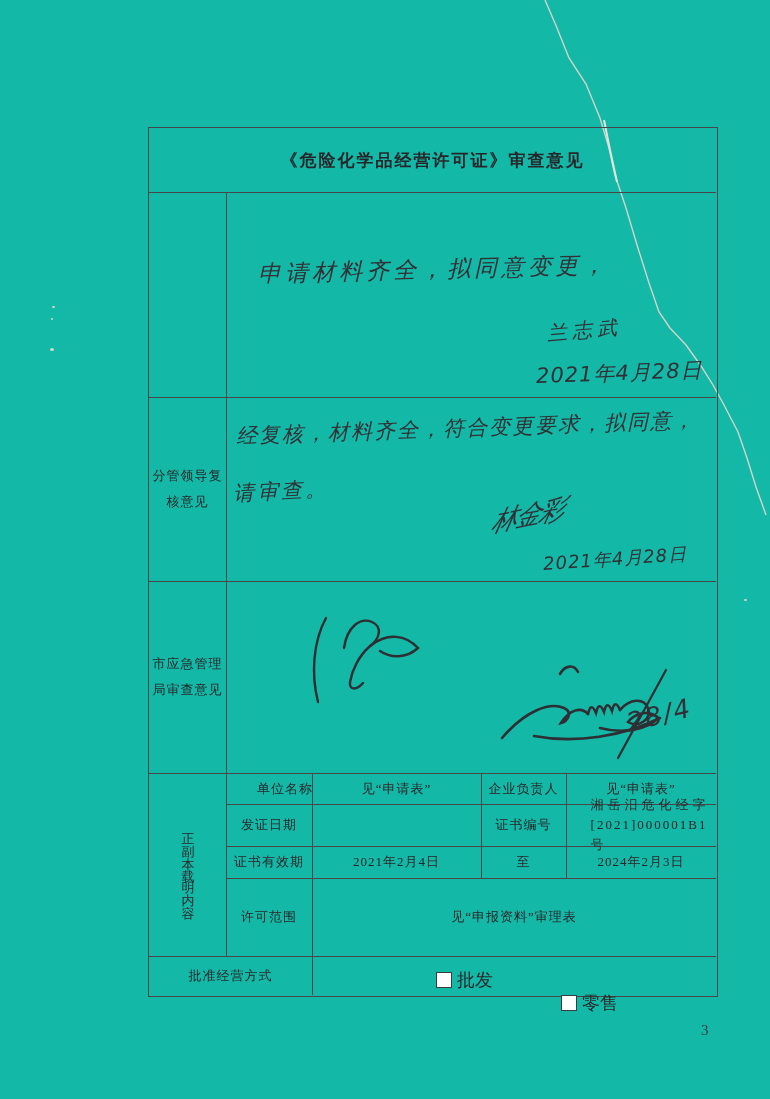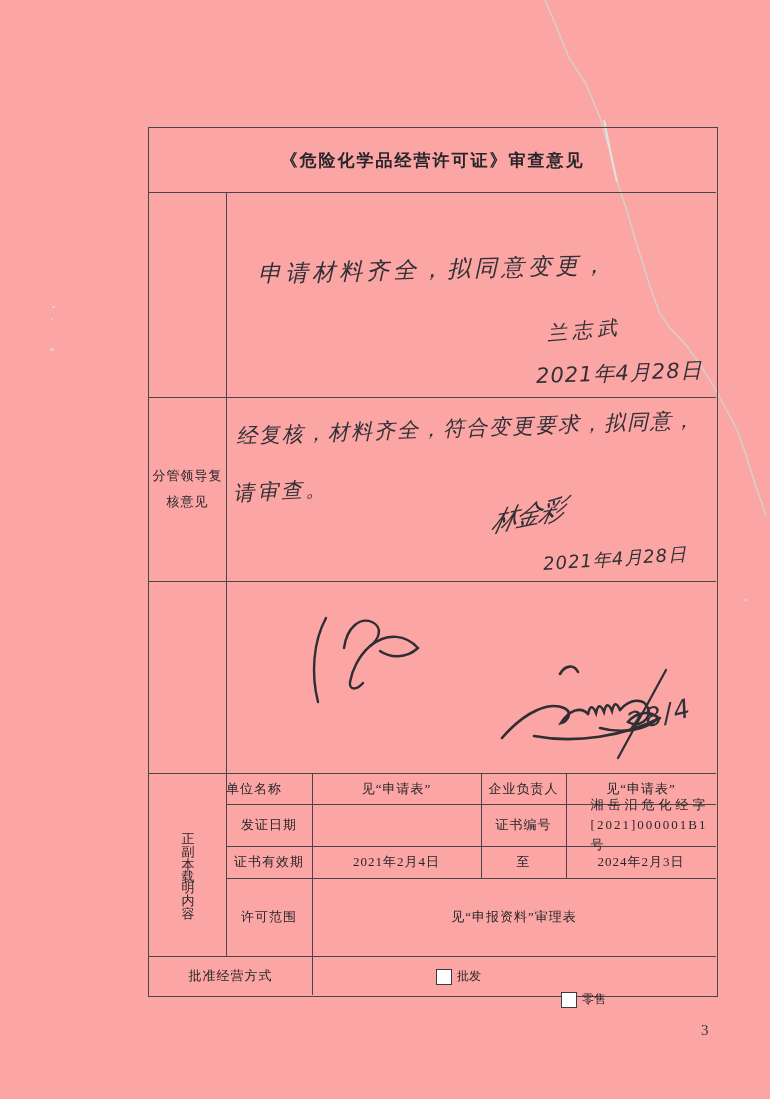--- a/index.html
+++ b/index.html
@@ -1,36 +1,36 @@
 <!DOCTYPE html>
 <html><head>
 <meta charset="utf-8">
 <style>
   html,body{margin:0;padding:0;background:#e9e9e7;}
   .page{
     position:relative;width:770px;height:1099px;margin:0 auto;
-    background:#fca5a5;overflow:hidden;
+    background:#14b8a6;overflow:hidden;
     font-family:"Liberation Serif", serif;color:#26262a;
   }
   
   .tbl{position:absolute;left:148px;top:127px;width:570px;height:870px;
        border:1.5px solid #47474a;box-sizing:border-box;}
   .hline{position:absolute;height:1px;background:#47474a;}
   .vline{position:absolute;width:1px;background:#47474a;}
   
   .cell{position:absolute;display:flex;align-items:center;justify-content:center;
         box-sizing:border-box;font-size:13px;letter-spacing:1px;text-align:center;}
   .row-label{flex-direction:column;gap:11px;line-height:1.15;}
   .title-cell{font-weight:bold;font-size:17px;letter-spacing:2px;}
   .side-label span{writing-mode:vertical-lr;text-orientation:upright;
         letter-spacing:12px;font-size:13px;}
   .cert-no{padding:3px 9px;text-align:justify;text-align-last:justify;
         line-height:1.55;font-size:13px;letter-spacing:2px;display:block;}
   
-  .opt{position:absolute;display:flex;align-items:center;gap:5px;font-size:12px;}
+  .opt{position:absolute;display:flex;align-items:center;gap:5px;font-size:18px;}
   .box{width:14px;height:14px;border:1.5px solid #3c3c40;background:#fff;display:inline-block;}
   
   .hw{position:absolute;font-family:"DejaVu Sans", sans-serif;font-style:italic;
       color:#303036;white-space:nowrap;}
   .hw1{left:258px;top:254px;font-size:23px;letter-spacing:4px;transform:rotate(-1.5deg);}
   .sig1{left:547px;top:317px;font-size:20px;letter-spacing:5px;transform:rotate(-5deg);}
   .date1{left:536px;top:359px;font-size:21px;letter-spacing:1px;transform:rotate(-2deg);}
   .hw2a{left:236px;top:414px;font-size:21px;letter-spacing:2px;transform:rotate(-2deg);}
   .hw2b{left:233px;top:477px;font-size:21px;letter-spacing:3px;transform:rotate(-3deg);}
   .sig2{left:492px;top:498px;font-size:26px;letter-spacing:-2px;
@@ -74,26 +74,30 @@
     <div class="vline" style="left:417px;top:645px;height:105px;"></div>
 
     <div class="cell title-cell" style="left:0;top:0;width:567px;height:64px;">《危险化学品经营许可证》审查意见</div>
 
 
     <div class="cell row-label" style="left:0;top:269px;width:77px;height:184px;">
       <span>分管领导复</span>
       <span>核意见</span>
     </div>
 
+    <div class="cell row-label" style="left:0;top:453px;width:77px;height:192px;">
+      <span>市应急管理</span>
+      <span>局审查意见</span>
+    </div>
 
     <div class="cell side-label" style="left:0;top:645px;width:77px;height:183px;">
       <span>正副本载明内容</span>
     </div>
 
-    <div class="cell" style="left:62px;top:645px;width:86px;height:31px;">单位名称</div>
+    <div class="cell" style="left:93px;top:645px;width:86px;height:31px;">单位名称</div>
     <div class="cell" style="left:163px;top:645px;width:169px;height:31px;">见“申请表”</div>
     <div class="cell" style="left:332px;top:645px;width:85px;height:31px;">企业负责人</div>
     <div class="cell" style="left:417px;top:645px;width:150px;height:31px;">见“申请表”</div>
 
     <div class="cell" style="left:77px;top:676px;width:86px;height:42px;">发证日期</div>
     <div class="cell" style="left:332px;top:676px;width:85px;height:42px;">证书编号</div>
     <div class="cell" style="left:417px;top:676px;width:150px;height:42px;padding-left:16px;">
       <span class="cert-no">湘岳汨危化经字[2021]000001B1号</span>
     </div>
 

